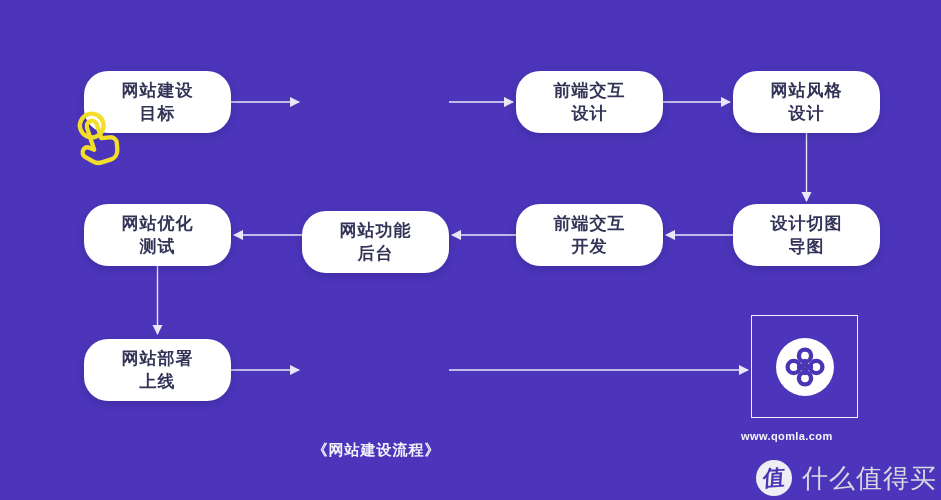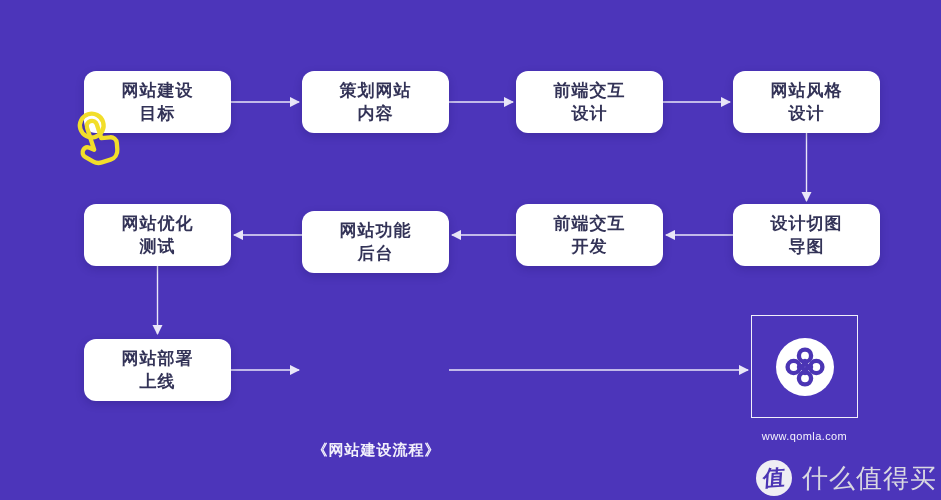--- a/index.html
+++ b/index.html
@@ -8,36 +8,36 @@
   }
   *{margin:0;padding:0;box-sizing:border-box;}
   html,body{width:941px;height:500px;overflow:hidden;}
   body{font-family:"Liberation Sans","DejaVu Sans",sans-serif;}
   .stage{position:relative;width:941px;height:500px;background:var(--bg);}
   svg.arrows{position:absolute;left:0;top:0;width:941px;height:500px;pointer-events:none;}
   svg.arrows line{stroke:var(--line);stroke-width:1.4;}
   svg.arrows marker path{fill:var(--line);}
   .node{
     position:absolute;width:147px;height:62px;background:var(--box-bg);
-    border-radius:12px;display:flex;align-items:center;justify-content:center;
+    border-radius:24px;display:flex;align-items:center;justify-content:center;
     box-shadow:0 3px 8px rgba(25,15,80,0.22);
   }
   .node span{
     white-space:pre-line;text-align:center;font-weight:bold;font-size:17px;
     line-height:23px;color:var(--box-text);letter-spacing:1px;
   }
   .hand-icon{position:absolute;left:60px;top:110px;width:60px;height:64px;z-index:3;}
   .logo-box{
     position:absolute;left:751px;top:315px;width:107px;height:103px;
     border:1.5px solid rgba(255,255,255,0.92);
     display:flex;align-items:center;justify-content:center;
   }
   .logo-url{
-    position:absolute;left:741px;top:430px;width:127px;text-align:center;
-    color:#f5f3fd;font-size:11px;font-weight:400;letter-spacing:0.4px;
+    position:absolute;left:741px;top:430px;width:127px;
+    color:#f5f3fd;font-size:11px;font-weight:700;letter-spacing:0.4px;
   }
   .caption{
     position:absolute;left:0;top:441px;width:753px;text-align:center;
     color:#f2f0fb;font-size:15px;font-weight:600;letter-spacing:1px;
   }
   .watermark{
     position:absolute;right:4px;bottom:4px;display:flex;align-items:center;gap:10px;
   }
   .wm-badge{
     width:36px;height:36px;border-radius:50%;background:#efeef4;
@@ -68,24 +68,20 @@
     <line x1="516" y1="235" x2="452" y2="235" marker-end="url(#ah)"></line>
     <line x1="302" y1="235" x2="234" y2="235" marker-end="url(#ah)"></line>
     <line x1="157.5" y1="266" x2="157.5" y2="334" marker-end="url(#ah)"></line>
     <line x1="231" y1="370" x2="299" y2="370" marker-end="url(#ah)"></line>
     <line x1="449" y1="370" x2="748" y2="370" marker-end="url(#ah)"></line>
   </svg>
 
   <div class="node" style="left:84px;top:71px">
       <span>网站建设
 目标</span>
-    </div>
-  <div class="node" style="left:302px;top:71px">
-      <span>策划网站
-内容</span>
     </div>
   <div class="node" style="left:516px;top:71px">
       <span>前端交互
 设计</span>
     </div>
   <div class="node" style="left:733px;top:71px">
       <span>网站风格
 设计</span>
     </div>
 

